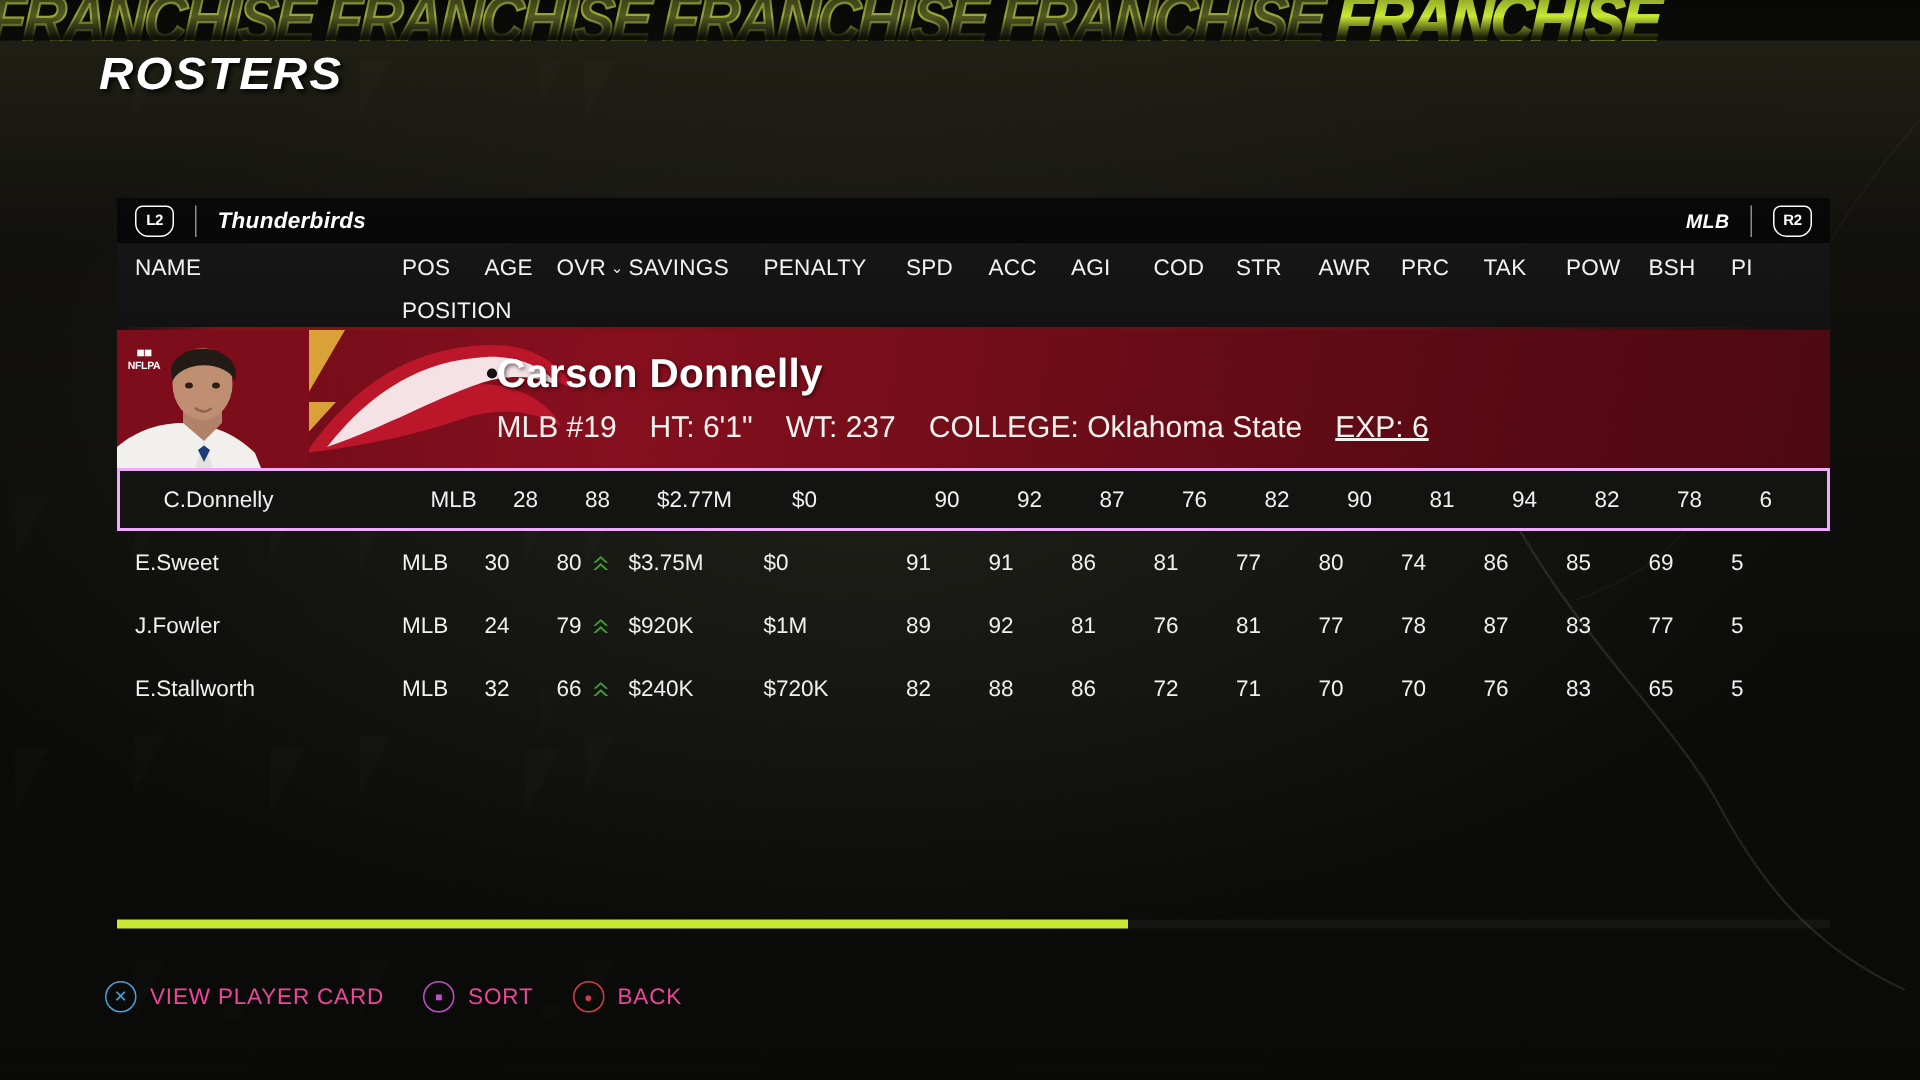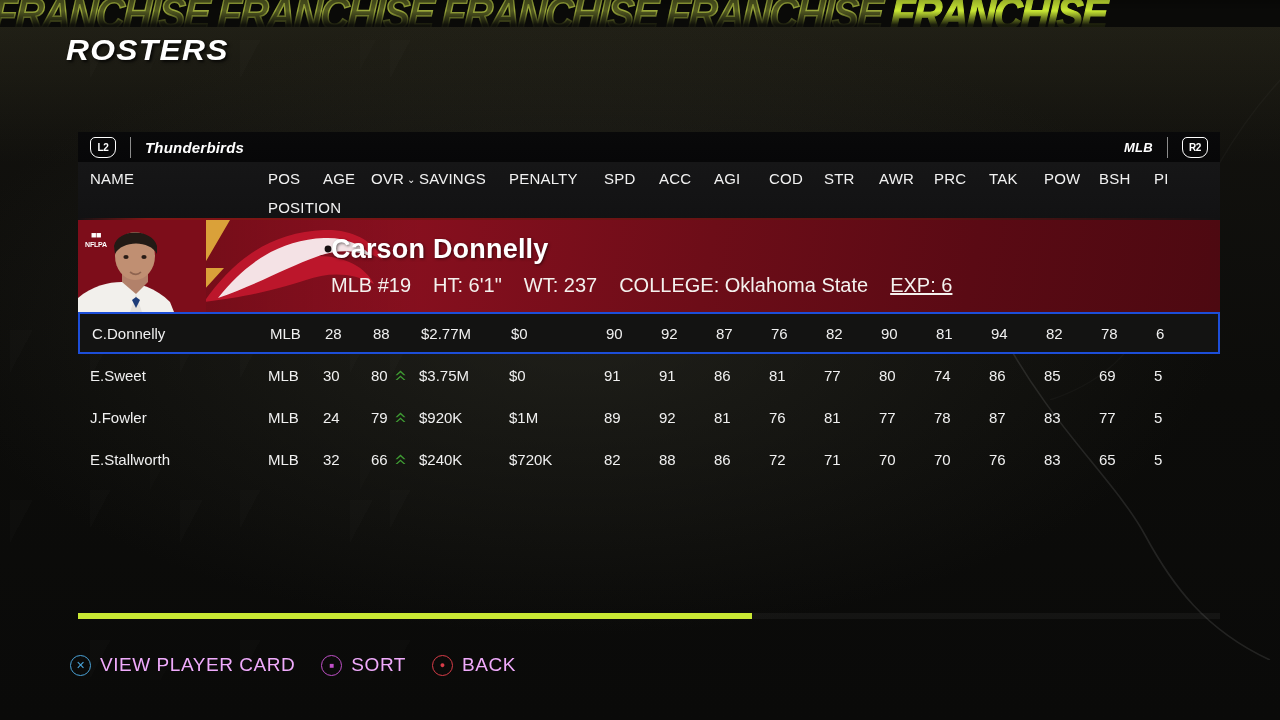--- a/index.html
+++ b/index.html
@@ -150,43 +150,44 @@
 
   
   .rows { position:relative; }
   .drow {
     position:relative; height:42px; display:flex; align-items:center;
     width:1310px;
   }
   .drow .c { font-size:15px; color:#f0f0f0; }
   .drow.sel {
     background:#131312;
-    border:2px solid #1d4ed8;
+    border:2px solid #f0abfc;
     width:1142px;
     height:42px;
+    padding-left:17px;
   }
   .drow.sel .row-grid { width:1306px; }
   .ovr-wrap { display:inline-flex; align-items:center; }
   .up-chev { margin-left:6px; width:13px; height:13px; flex:0 0 auto; }
 
   
   .scroll-track {
     position:absolute; left:78px; top:613px; width:1142px; height:6px;
     background:rgba(255,255,255,.045);
   }
   .scroll-fill { height:100%; background:#c9e834; }
 
   
   .legend { position:absolute; left:70px; top:654px; display:flex; align-items:center; }
   .lg-item { display:flex; align-items:center; margin-right:26px; }
   .lg-btn { width:21px; height:21px; border-radius:50%; display:flex; align-items:center; justify-content:center; flex:0 0 auto; }
   .lg-x  { border:1.6px solid #4aa3d8; }
   .lg-sq { border:1.6px solid #c050c8; }
   .lg-o  { border:1.6px solid #d83c48; }
-  .lg-label { margin-left:9px; font-size:19px; letter-spacing:.55px; color:#f0abfc; }
+  .lg-label { margin-left:9px; font-size:15px; letter-spacing:.55px; color:#ec4899; }
 </style>
 </head>
 <body>
 
 <div class="bg-root">
   <div class="bg-vign"></div>
   <div class="bg-glowtop"></div>
   <div class="bg-chev"></div>
   <div class="bg-chev2"></div>
   <svg class="bg-swoosh" viewBox="0 0 340 330">

